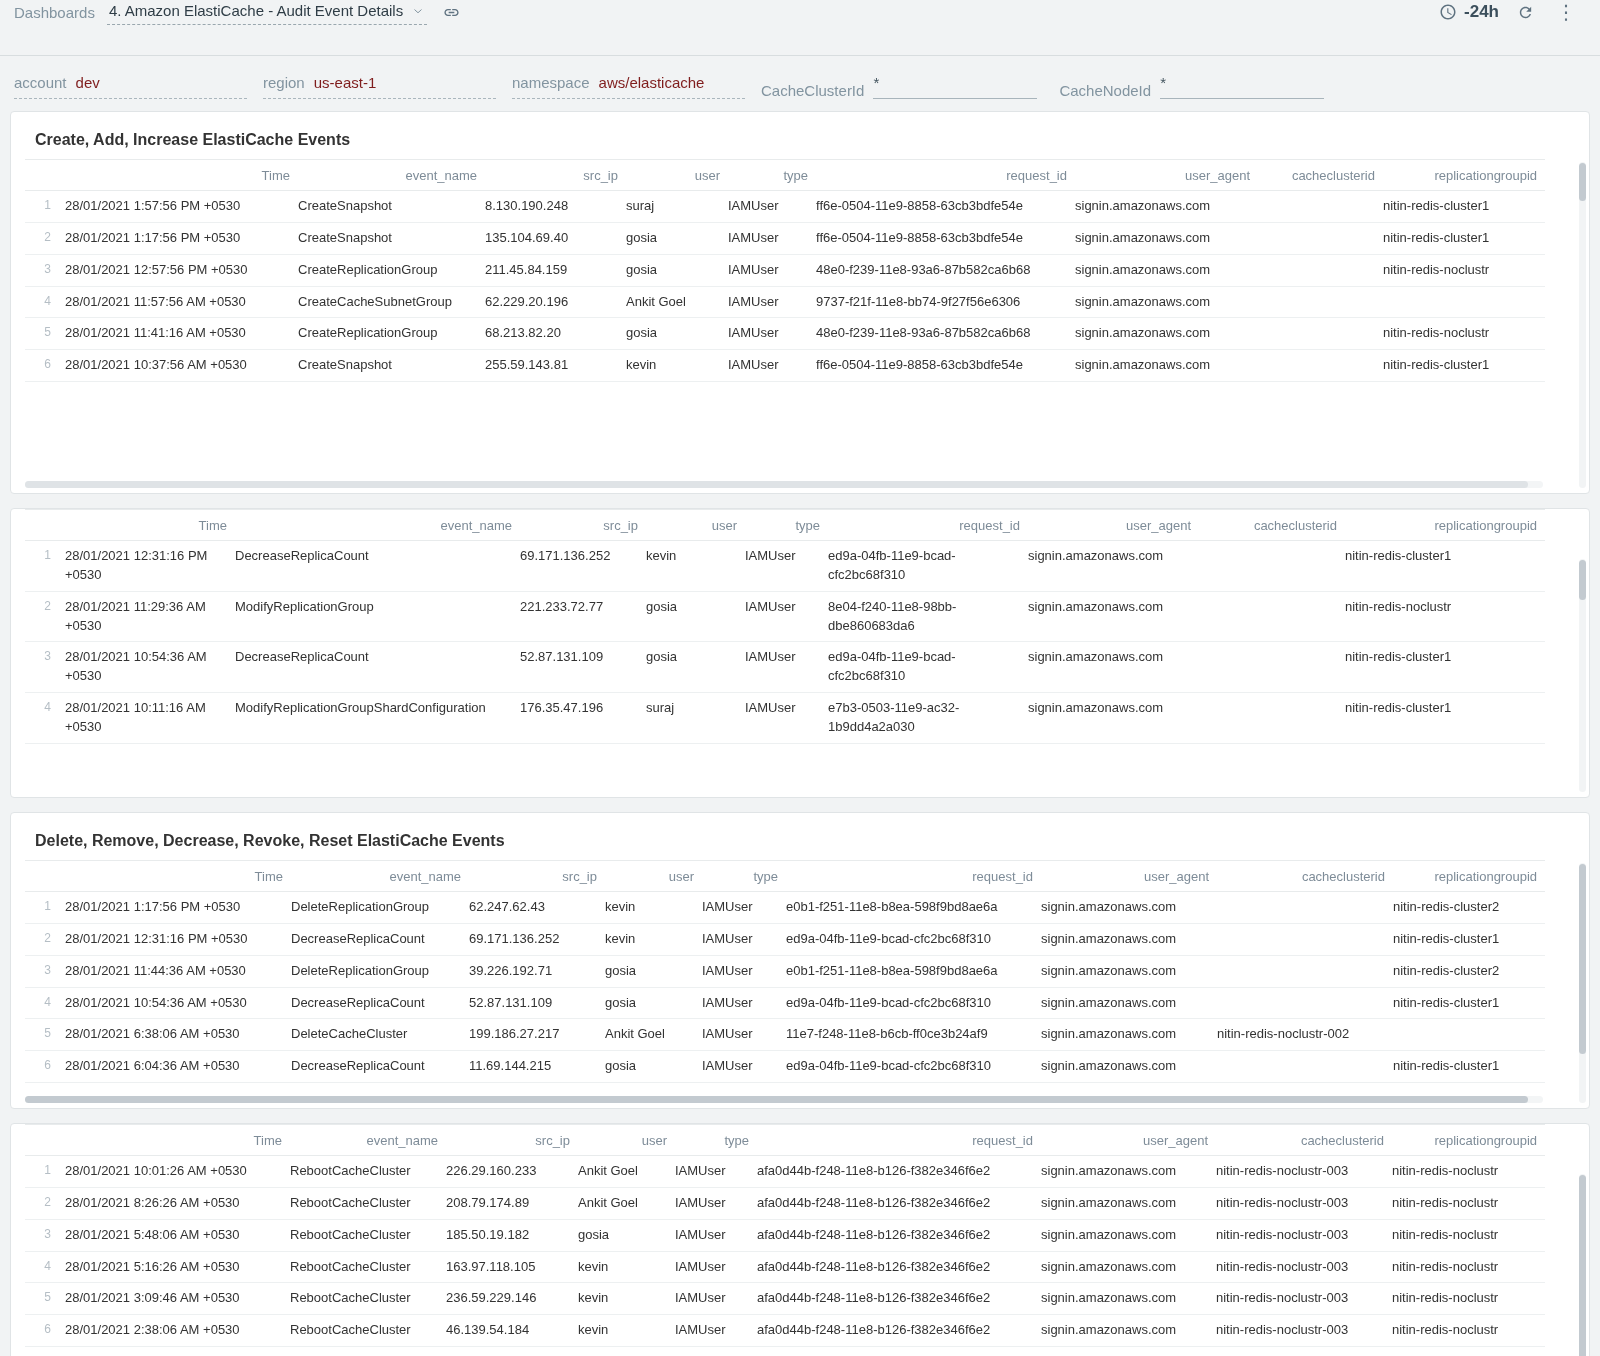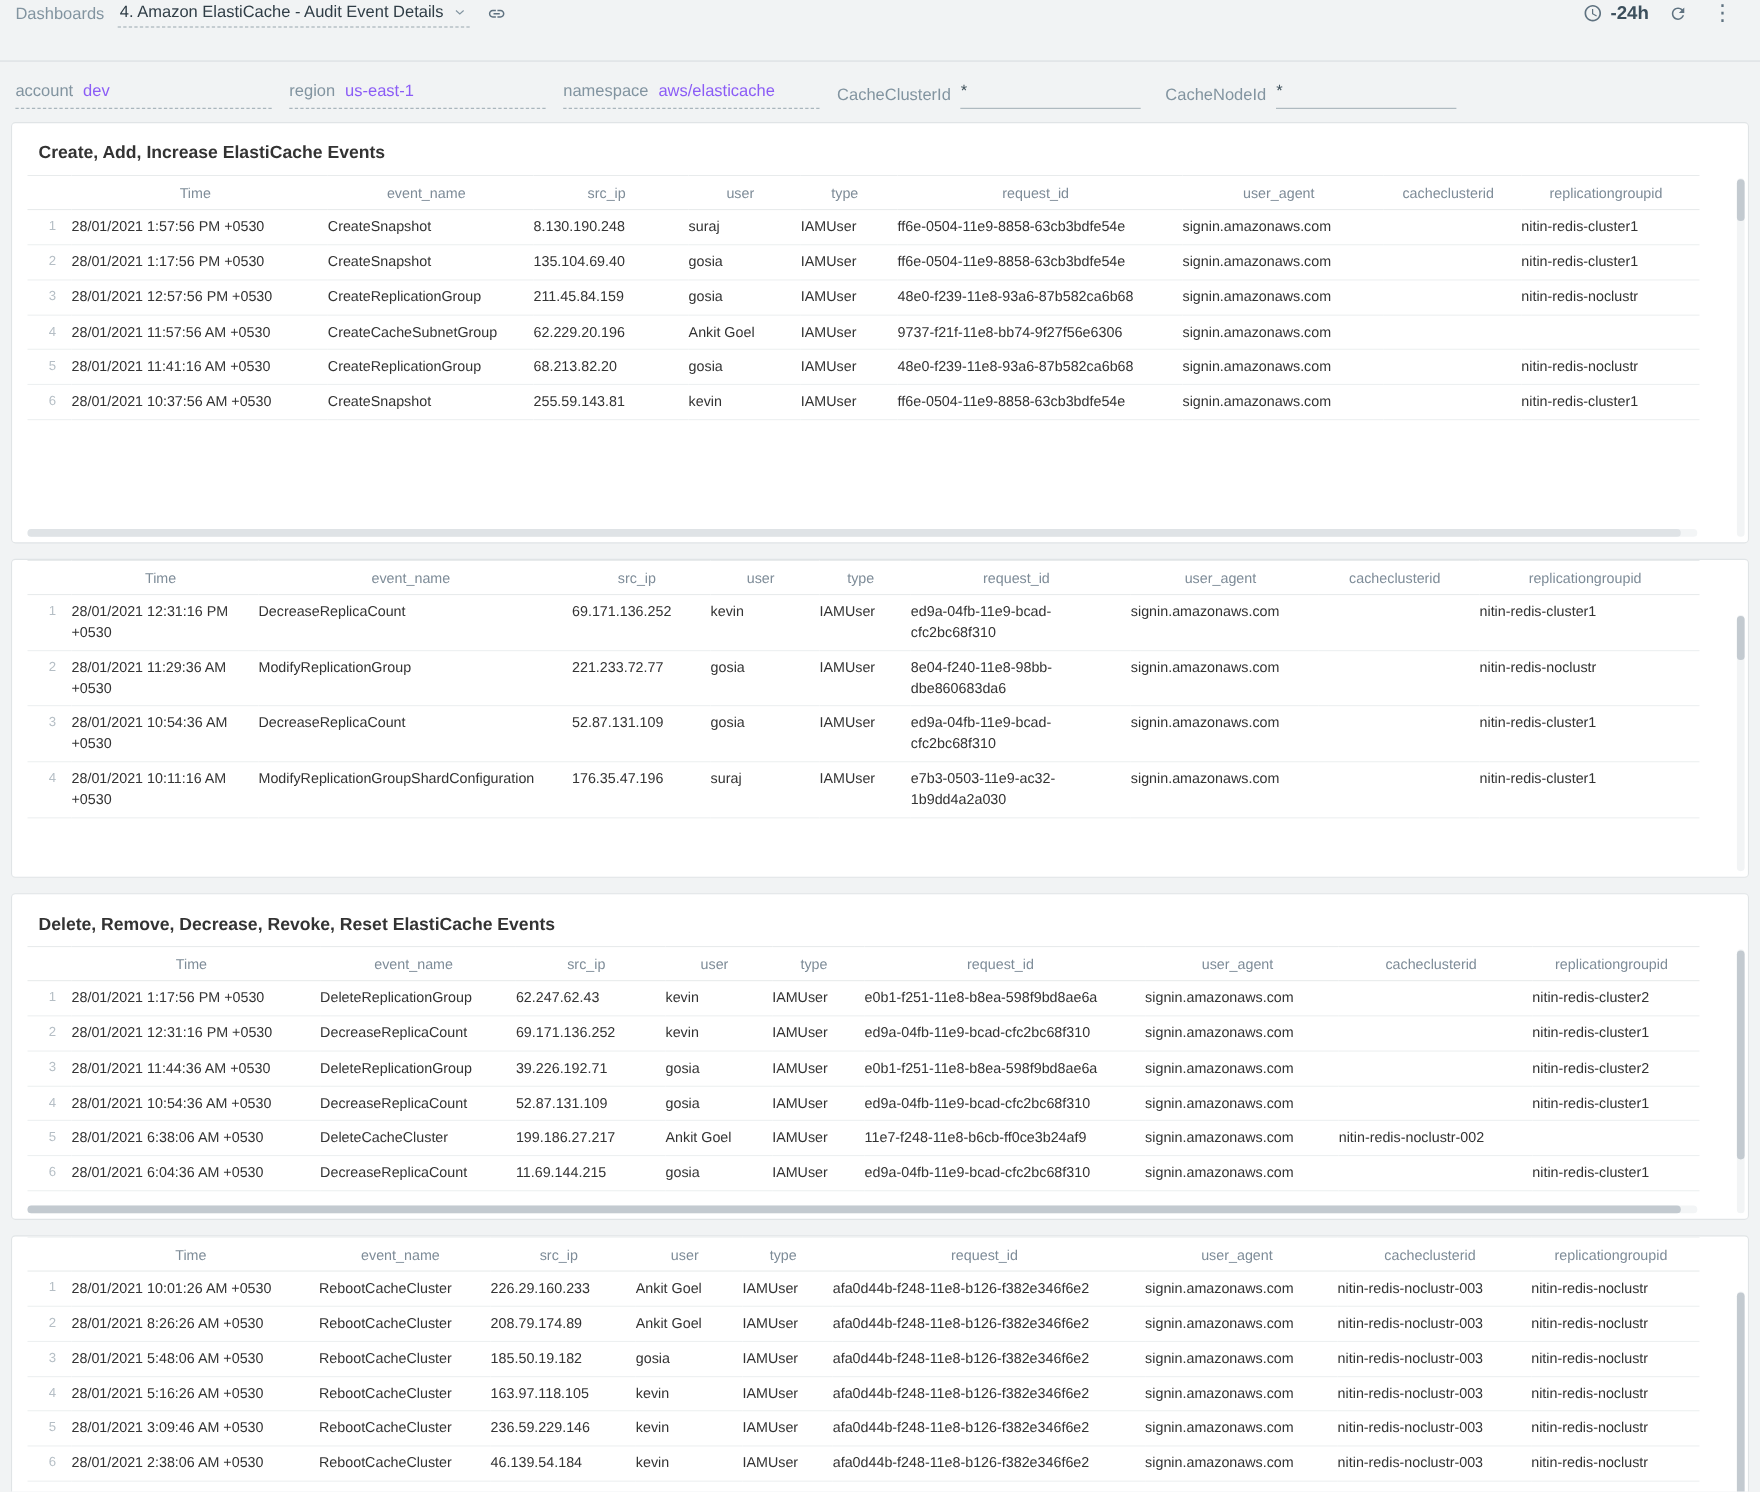--- a/index.html
+++ b/index.html
@@ -36,25 +36,25 @@
   .topbar-right { display: flex; align-items: center; gap: 18px; color: #5f7280; }
   .time-range {
     display: flex; align-items: center; gap: 7px;
     color: #3c4f5c; font-weight: bold; font-size: 17px; cursor: pointer;
   }
   .time-range svg { color: #5f7280; width: 18px; height: 18px; }
   .kebab { font-size: 20px; color: #5f7280; cursor: pointer; line-height: 1; padding: 2px 4px; }
 
   
   .filters { display: flex; align-items: flex-end; padding: 18px 14px 4px 14px; }
-  .filter { display: flex; align-items: center; gap: 9px; font-size: 15px; margin-right: 16px; cursor: pointer; }
+  .filter { display: flex; align-items: flex-end; gap: 9px; font-size: 15px; margin-right: 16px; cursor: pointer; }
   .filter.dashed { width: 233px; border-bottom: 1px dashed #aab6bd; padding-bottom: 7px; }
   .filter.inputline { width: auto; margin-right: 22px; padding-bottom: 0; }
   .flabel { color: #8294a0; white-space: nowrap; }
-  .fvalue { color: #8b5cf6; white-space: nowrap; }
+  .fvalue { color: #7f1d1d; white-space: nowrap; }
   .finput {
     display: inline-block; width: 164px;
     border-bottom: 1px solid #a8b4bb;
     color: #44555f; padding-bottom: 7px;
   }
 
   
   .panels { padding: 8px 10px 0 10px; }
   .panel {
     position: relative;
@@ -64,21 +64,21 @@
     margin-bottom: 14px;
     overflow: hidden;
   }
   .panel-title {
     font-size: 16px; font-weight: 700; color: #333;
     padding: 19px 24px 10px 24px;
   }
   .table-wrap { position: relative; padding-left: 14px; overflow: hidden; }
   table.events-table { border-collapse: collapse; table-layout: fixed; width: 1520px; }
   .events-table th {
-    font-weight: 400; text-align: center; color: #7e8c98; font-size: 13px;
+    font-weight: 400; text-align: right; color: #7e8c98; font-size: 13px;
     padding: 8px 8px 7px 0;
     border-top: 1px solid #e8ebec;
     border-bottom: 1px solid #e8ebec;
     white-space: nowrap; overflow: hidden;
     cursor: pointer;
   }
   .events-table td {
     font-size: 13px; color: #333;
     padding: 6px 8px 6px 0;
     border-bottom: 1px solid #edf0f1;

